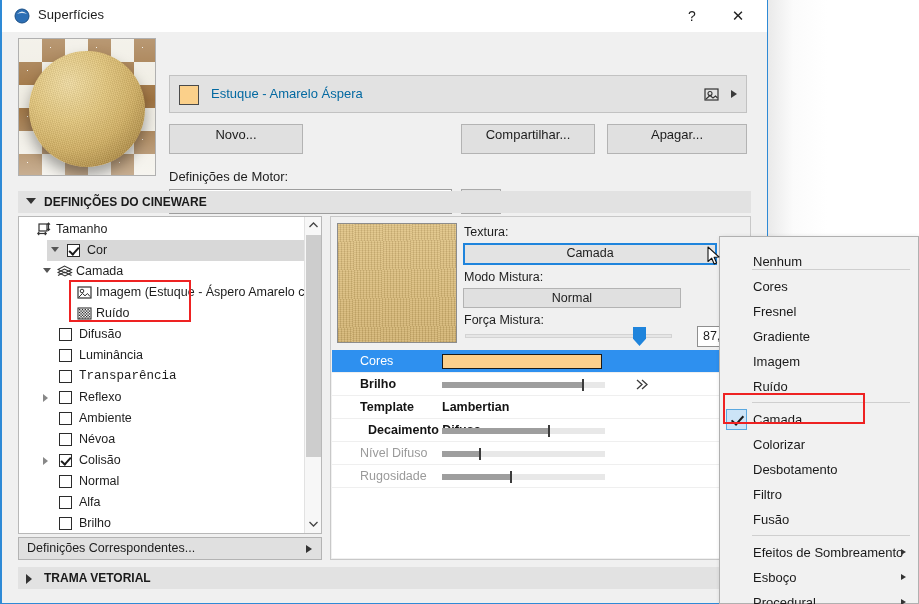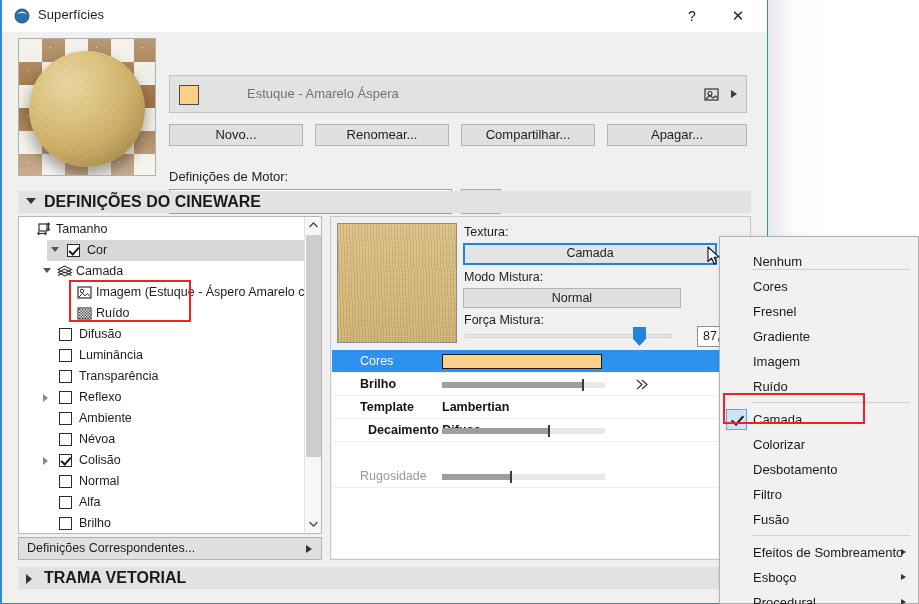--- a/index.html
+++ b/index.html
@@ -107,35 +107,35 @@
     background: #e2e2e2;
     border: 1px solid #c2c2c2;
   }
   .name-swatch {
     position: absolute; left: 9px; top: 9px;
     width: 20px; height: 20px;
     background: #fbd08a; border: 1px solid #4a4a4a;
   }
   .name-text {
     position: absolute; left: 41px; top: 10px;
-    font-size: 13px; color: #737373; margin-left: 36px;
+    font-size: 13px; color: #0369a1;
   }
   .name-pick-icon {
     position: absolute; right: 26px; top: 11px;
     width: 16px; height: 16px;
   }
   .name-arrow {
     position: absolute; right: 9px; top: 14px;
     width: 0; height: 0;
     border-left: 6px solid #3a3a3a;
     border-top: 4px solid transparent;
     border-bottom: 4px solid transparent;
   }
   .btn {
-    position: absolute; height: 22px;
+    position: absolute; height: 30px;
     background: #e0e0e0;
     border: 1px solid #b3b3b3;
     font-size: 13px; color: #1d1d1d;
     text-align: center; line-height: 20px;
     cursor: default;
   }
   .btn-new      { left: 167px; top: 92px; width: 134px; }
   .btn-rename   { left: 313px; top: 92px; width: 134px; }
   .btn-share    { left: 459px; top: 92px; width: 134px; }
   .btn-delete   { left: 605px; top: 92px; width: 140px; }
@@ -165,21 +165,21 @@
   .engine-info .drop { position: absolute; left: 5px; top: 4px; width: 16px; height: 16px; }
   .engine-info .i {
     position: absolute; left: 25px; top: 3px;
     font-size: 12px; color: #222; font-style: normal;
   }
   
   .section-bar {
     position: absolute; left: 16px;
     width: 733px; height: 22px;
     background: #e2e2e2;
-    font-size: 16px; font-weight: bold; color: #1a1a1a;
+    font-size: 12px; font-weight: bold; color: #1a1a1a;
     line-height: 22px;
     cursor: default;
   }
   .section-bar .tri {
     position: absolute; left: 8px; top: 7px;
     width: 0; height: 0;
   }
   .tri-down {
     border-left: 5px solid transparent; border-right: 5px solid transparent;
     border-top: 6px solid #333;
@@ -426,21 +426,20 @@
           <svg width="16" height="16" viewBox="0 0 16 16">
             <rect x="1" y="2" width="13" height="11" fill="none" stroke="#333" stroke-width="1.2"></rect>
             <circle cx="6" cy="6.5" r="2" fill="none" stroke="#333" stroke-width="1.1"></circle>
             <path d="M2 12 L6 8.5 L9 11 L11.5 9 L13.5 11" fill="none" stroke="#333" stroke-width="1.1"></path>
           </svg>
         </span>
         <span class="name-arrow"></span>
       </div>
 
       <div class="btn btn-new">Novo...</div>
-      <div class="btn btn-rename">Renomear...</div>
       <div class="btn btn-share">Compartilhar...</div>
       <div class="btn btn-delete">Apagar...</div>
 
       <div class="engine-label">Definições de Motor:</div>
       <div class="engine-select">
         <span class="v">Cineware da MAXON</span>
         <span class="engine-chev"></span>
       </div>
       <div class="engine-info">
         <span class="drop">
@@ -536,21 +535,21 @@
             <div class="tree-row" style="top: 107px;">
               <span class="cb" style="left: 40px;"></span>
               <span class="tree-lbl" style="left: 60px;">Difusão</span>
             </div>
             <div class="tree-row" style="top: 128px;">
               <span class="cb" style="left: 40px;"></span>
               <span class="tree-lbl" style="left: 60px;">Luminância</span>
             </div>
             <div class="tree-row" style="top: 149px;">
               <span class="cb" style="left: 40px;"></span>
-              <span class="tree-lbl" style="left: 60px;">Transparência</span>
+              <span class="tree-lbl" style="left: 60px; font-family: Liberation Mono, monospace;">Transparência</span>
             </div>
             <div class="tree-row" style="top: 170px;">
               <span class="expander exp-right" style="left: 24px;"></span>
               <span class="cb" style="left: 40px;"></span>
               <span class="tree-lbl" style="left: 60px;">Reflexo</span>
             </div>
             <div class="tree-row" style="top: 191px;">
               <span class="cb" style="left: 40px;"></span>
               <span class="tree-lbl" style="left: 60px;">Ambiente</span>
             </div>
@@ -636,20 +635,28 @@
               <span class="ptext">Lambertian</span>
             </div>
             <div class="prow" style="top: 69px;">
               <span class="pname" style="left: 36px;">Decaimento Difuso</span>
               <span class="pbar-bg">
                 <span class="pbar-fill" style="width: 106px;"></span>
               </span>
               <span class="pbar-tick" style="left: 216px;"></span>
               <span class="pval">81</span>
             </div>
+            <div class="prow dim" style="top: 92px;">
+              <span class="pname">Nível Difuso</span>
+              <span class="pbar-bg">
+                <span class="pbar-fill" style="width: 37px;"></span>
+              </span>
+              <span class="pbar-tick" style="left: 147px;"></span>
+              <span class="pval">100</span>
+            </div>
             <div class="prow dim" style="top: 115px;">
               <span class="pname">Rugosidade</span>
               <span class="pbar-bg">
                 <span class="pbar-fill" style="width: 68px;"></span>
               </span>
               <span class="pbar-tick" style="left: 178px;"></span>
               <span class="pval">50</span>
             </div>
           </div>
       </div>

